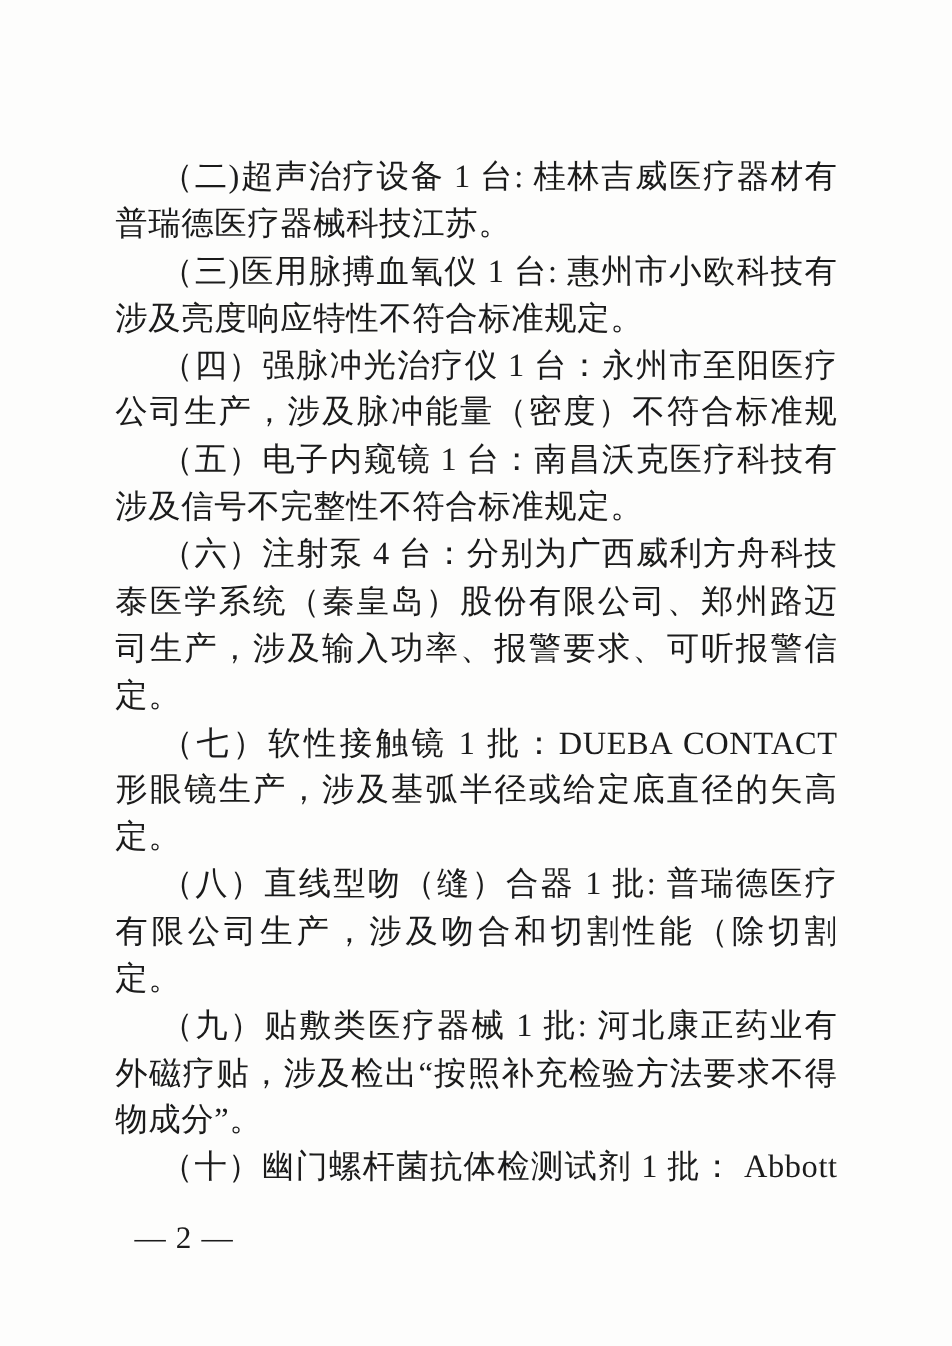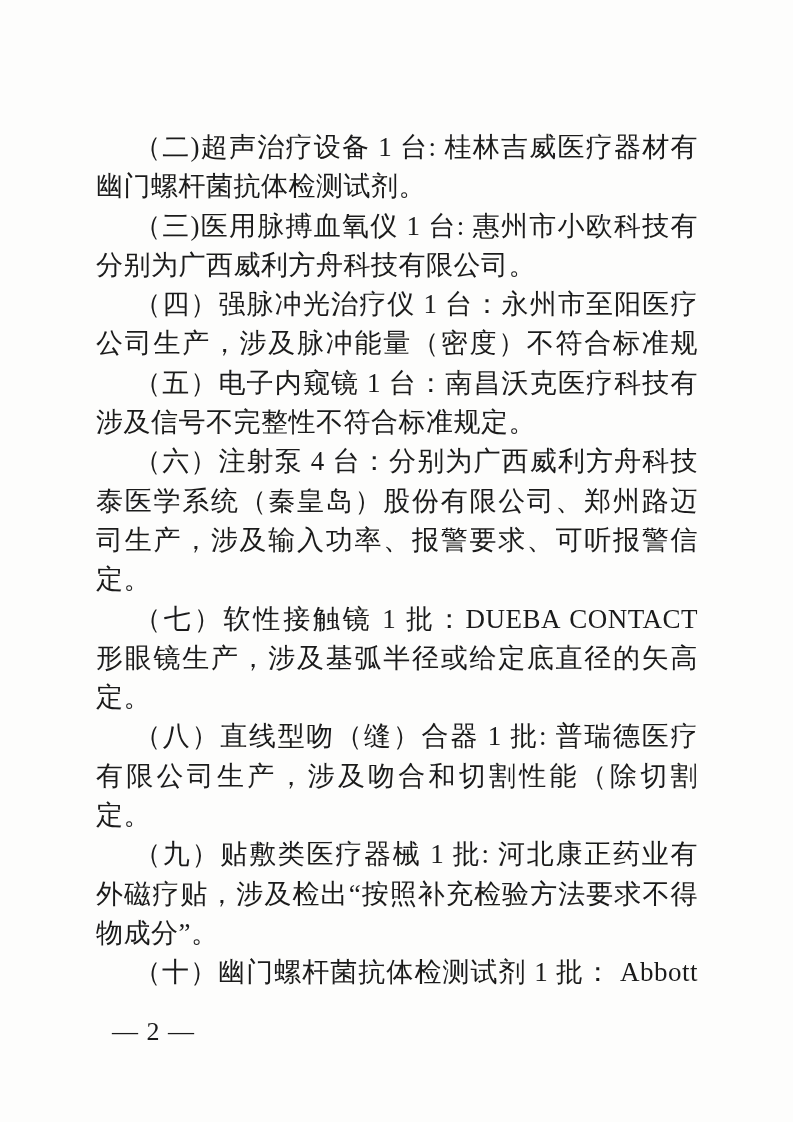--- a/index.html
+++ b/index.html
@@ -53,25 +53,25 @@
     color: #1b1b1b;
   }
 </style>
 </head>
 <body>
 
 <div class="page">
   <div class="textblock">
       <div class="para">
         <div class="line first fill">（二)超声治疗设备 1 台: 桂林吉威医疗器材有限公司生产，</div>
-        <div class="line last">幽门螺杆菌抗体检测试剂。</div>
+        <div class="line last">普瑞德医疗器械科技江苏。</div>
       </div>
       <div class="para">
         <div class="line first fill">（三)医用脉搏血氧仪 1 台: 惠州市小欧科技有限公司生产，</div>
-        <div class="line last">分别为广西威利方舟科技有限公司。</div>
+        <div class="line last">涉及亮度响应特性不符合标准规定。</div>
       </div>
       <div class="para">
         <div class="line first fill">（四）强脉冲光治疗仪 1 台：永州市至阳医疗器械科技有限</div>
         <div class="line last">公司生产，涉及脉冲能量（密度）不符合标准规定。</div>
       </div>
       <div class="para">
         <div class="line first fill">（五）电子内窥镜 1 台：南昌沃克医疗科技有限公司生产，</div>
         <div class="line last">涉及信号不完整性不符合标准规定。</div>
       </div>
       <div class="para">

